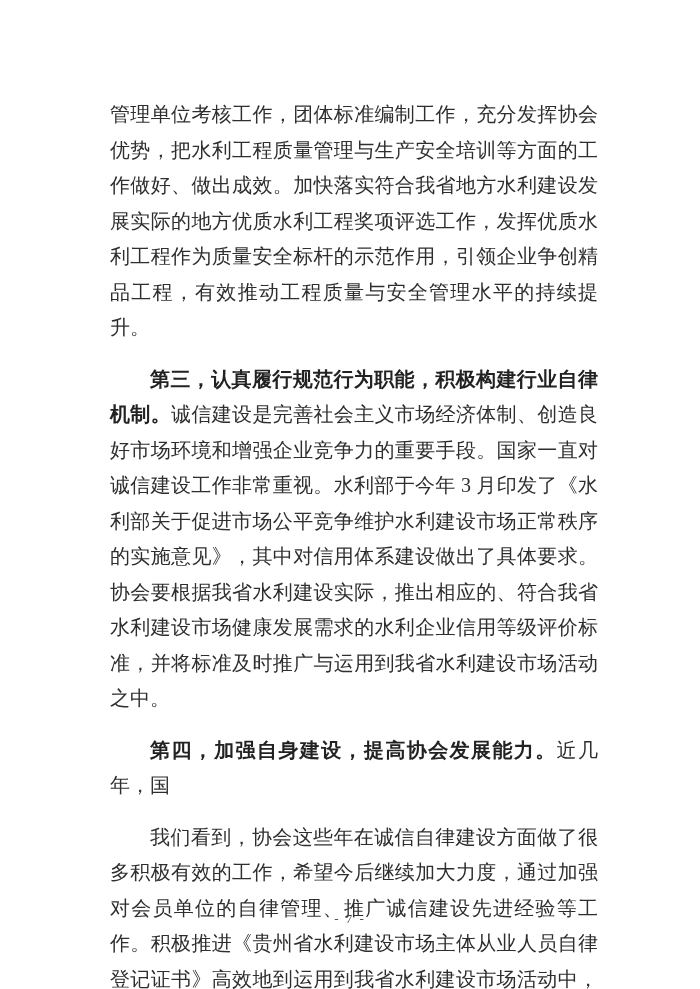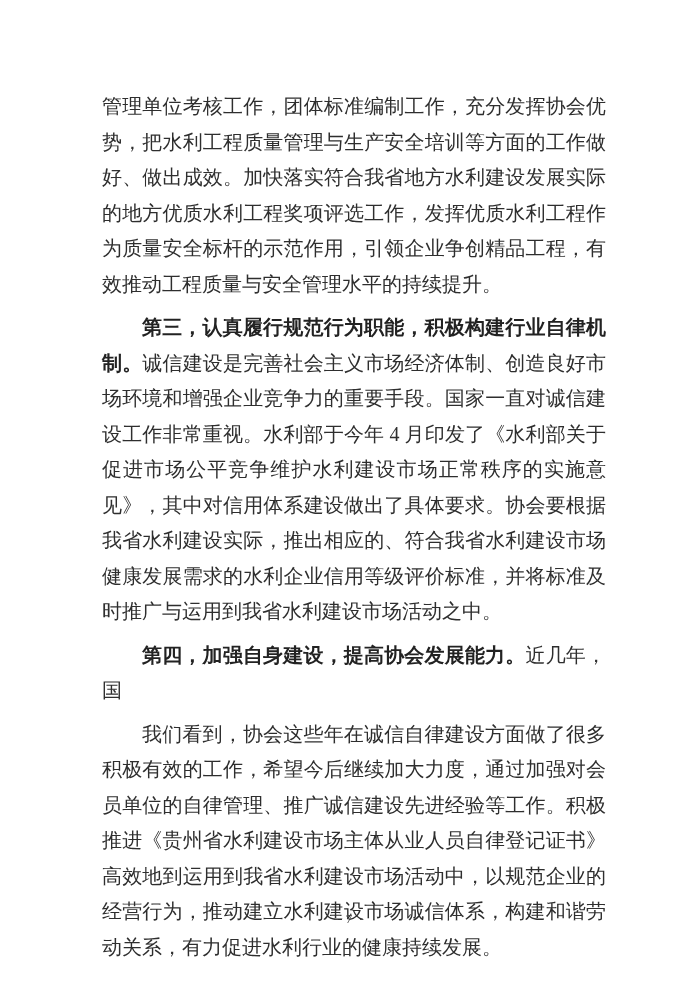--- a/index.html
+++ b/index.html
@@ -18,21 +18,21 @@
     font-family: "Liberation Serif", "DejaVu Serif", serif;
   }
   .body-text {
     font-size: 20px;
     line-height: 35.5px;
     color: #2e2e2e;
     text-align: justify;
     text-justify: inter-character;
   }
   .para {
-    margin: 8px;
+    margin: 16px;
     padding: 0;
     text-indent: 2em;
   }
   .para.no-indent {
     text-indent: 0;
   }
   .heading-bold {
     font-weight: 700;
     color: #222222;
   }
@@ -48,21 +48,21 @@
   }
 </style>
 </head>
 <body>
 
 <div class="page">
   <div class="body-text">
 
     <p class="para no-indent"><span>管理单位考核工作，团体标准编制工作，充分发挥协会优势，把水利工程质量管理与生产安全培训等方面的工作做好、做出成效。加快落实符合我省地方水利建设发展实际的地方优质水利工程奖项评选工作，发挥优质水利工程作为质量安全标杆的示范作用，引领企业争创精品工程，有效推动工程质量与安全管理水平的持续提升。</span></p>
 
-    <p class="para"><span class="heading-bold">第三，认真履行规范行为职能，积极构建行业自律机制。</span><span>诚信建设是完善社会主义市场经济体制、创造良好市场环境和增强企业竞争力的重要手段。国家一直对诚信建设工作非常重视。水利部于今年 4 月印发了《水利部关于促进市场公平竞争维护水利建设市场正常秩序的实施意见》，其中对信用体系建设做出了具体要求。协会要根据我省水利建设实际，推出相应的、符合我省水利建设市场健康发展需求的水利企业信用等级评价标准，并将标准及时推广与运用到我省水利建设市场活动之中。</span></p>
+    <p class="para"><span class="heading-bold">第三，认真履行规范行为职能，积极构建行业自律机制。</span><span>诚信建设是完善社会主义市场经济体制、创造良好市场环境和增强企业竞争力的重要手段。国家一直对诚信建设工作非常重视。水利部于今年 3 月印发了《水利部关于促进市场公平竞争维护水利建设市场正常秩序的实施意见》，其中对信用体系建设做出了具体要求。协会要根据我省水利建设实际，推出相应的、符合我省水利建设市场健康发展需求的水利企业信用等级评价标准，并将标准及时推广与运用到我省水利建设市场活动之中。</span></p>
 
     <p class="para"><span class="heading-bold">第四，加强自身建设，提高协会发展能力。</span><span>近几年，国</span></p>
 
     <p class="para"><span>我们看到，协会这些年在诚信自律建设方面做了很多积极有效的工作，希望今后继续加大力度，通过加强对会员单位的自律管理、推广诚信建设先进经验等工作。积极推进《贵州省水利建设市场主体从业人员自律登记证书》高效地到运用到我省水利建设市场活动中，以规范企业的经营行为，推动建立水利建设市场诚信体系，构建和谐劳动关系，有力促进水利行业的健康持续发展。</span></p>
 
   </div>
 
   <div class="footer">- 7 -</div>
 </div>
 

